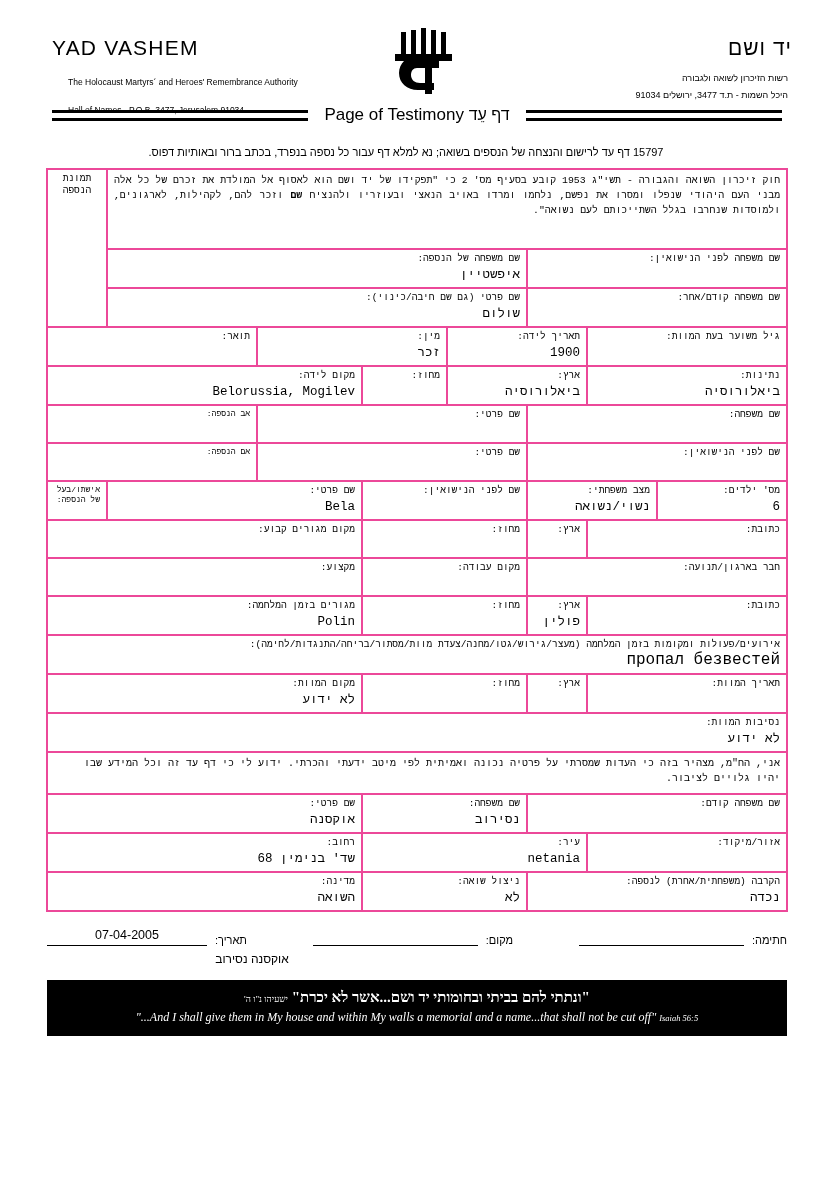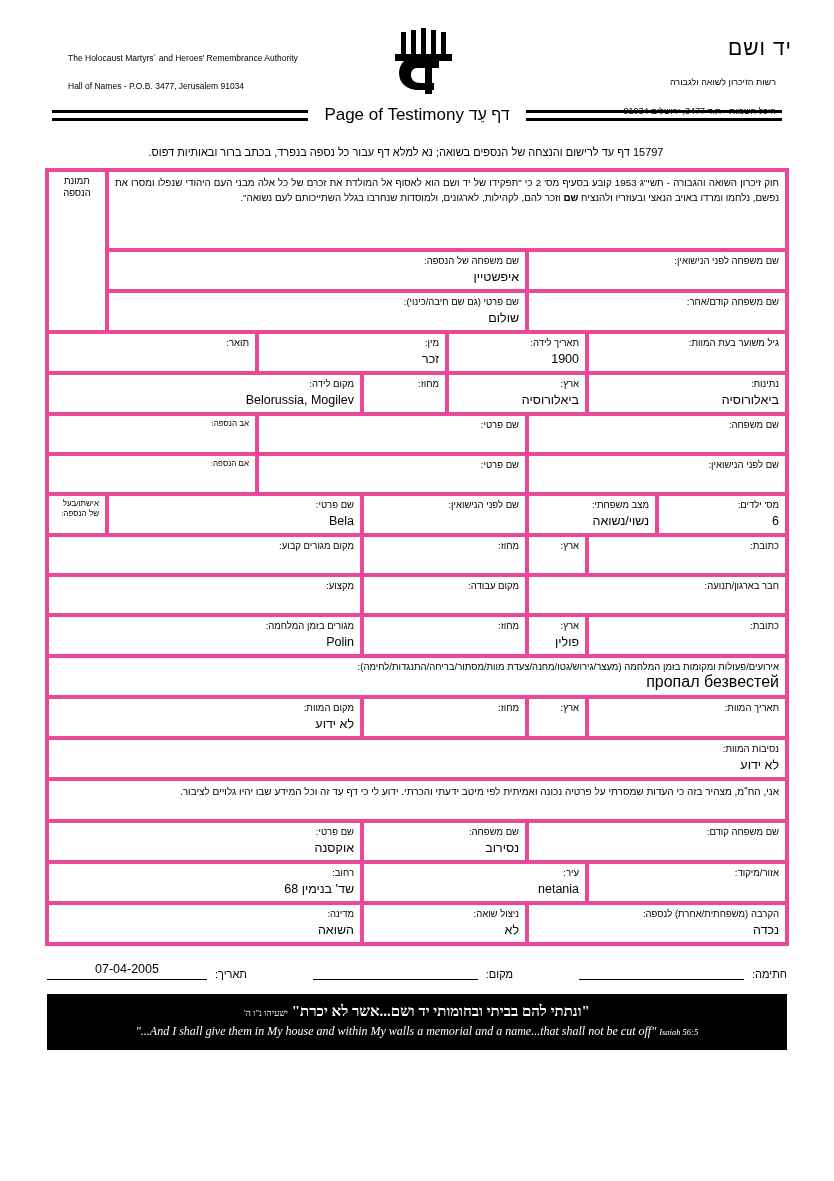--- a/index.html
+++ b/index.html
@@ -56,21 +56,21 @@
     direction: rtl;
   }
   .hdr-right .title-he {
     font-size: 21px;
     letter-spacing: 1px;
     margin: 0 0 12px 0;
   }
   .hdr-right .sub-he {
     font-size: 9px;
     line-height: 13px;
-    margin: 16px;
+    margin: 4px;
   }
 
   .logo-svg { display: block; margin: 0 auto; }
 
   
   .titlebar {
     display: flex;
     align-items: center;
     justify-content: center;
     gap: 0;
@@ -104,25 +104,26 @@
   .form {
     margin: 4px auto 0 auto;
     width: 740px;
     border: 1.5px solid #000;
     border-collapse: collapse;
     direction: rtl;
     font-size: 11px;
     table-layout: fixed;
   }
   .form td {
-    border: 4px solid #ec4899;
+    border: 2px solid #ec4899;
     padding: 3px 6px 4px 6px;
     vertical-align: top;
     height: 34px;
     box-sizing: border-box;
+    font-family: Liberation Mono, monospace;
   }
   .lbl {
     font-size: 9.5px;
     display: block;
     line-height: 12px;
   }
   .val {
     font-size: 12.5px;
     display: block;
     padding-top: 3px;
@@ -212,20 +213,21 @@
   }
   .banner .en .src { font-size: 8.5px; font-style: italic; }
 </style>
 </head>
 <body>
 
 <div class="page">
 
   <div class="header">
     <div class="hdr-left">
+      <div class="title-en">YAD VASHEM</div>
       <div class="sub-en">The Holocaust Martyrs´ and Heroes' Remembrance Authority</div>
       <div class="sub-en">Hall of Names - P.O.B. 3477, Jerusalem 91034</div>
     </div>
 
     <div class="hdr-center">
       <span>
         <svg class="logo-svg" width="86" height="66" viewBox="0 0 86 66" xmlns="http://www.w3.org/2000/svg">
           <g fill="#000">
             <rect x="22" y="4" width="5" height="22"></rect>
             <rect x="32" y="2" width="5" height="24"></rect>
@@ -542,20 +544,21 @@
     <div class="sign-block">
       <span>מקום:</span>
       <span class="sign-line empty"></span>
     </div>
     <div class="sign-block">
       <span>תאריך:</span>
       <span class="sign-line">07-04-2005</span>
     </div>
   </div>
 
+  <div class="sign-name">אוקסנה  נסירוב</div>
 
   <div class="banner">
     <div class="he">
       <span>"ונתתי להם בביתי ובחומותי יד ושם...אשר לא יכרת"</span>
       <span class="src">ישעיהו נ"ו ה'</span>
     </div>
     <div class="en">
       <span>"...And I shall give them in My house and within My walls a memorial and a name...that shall not be cut off"</span>
       <span class="src">Isaiah 56:5</span>
     </div>

